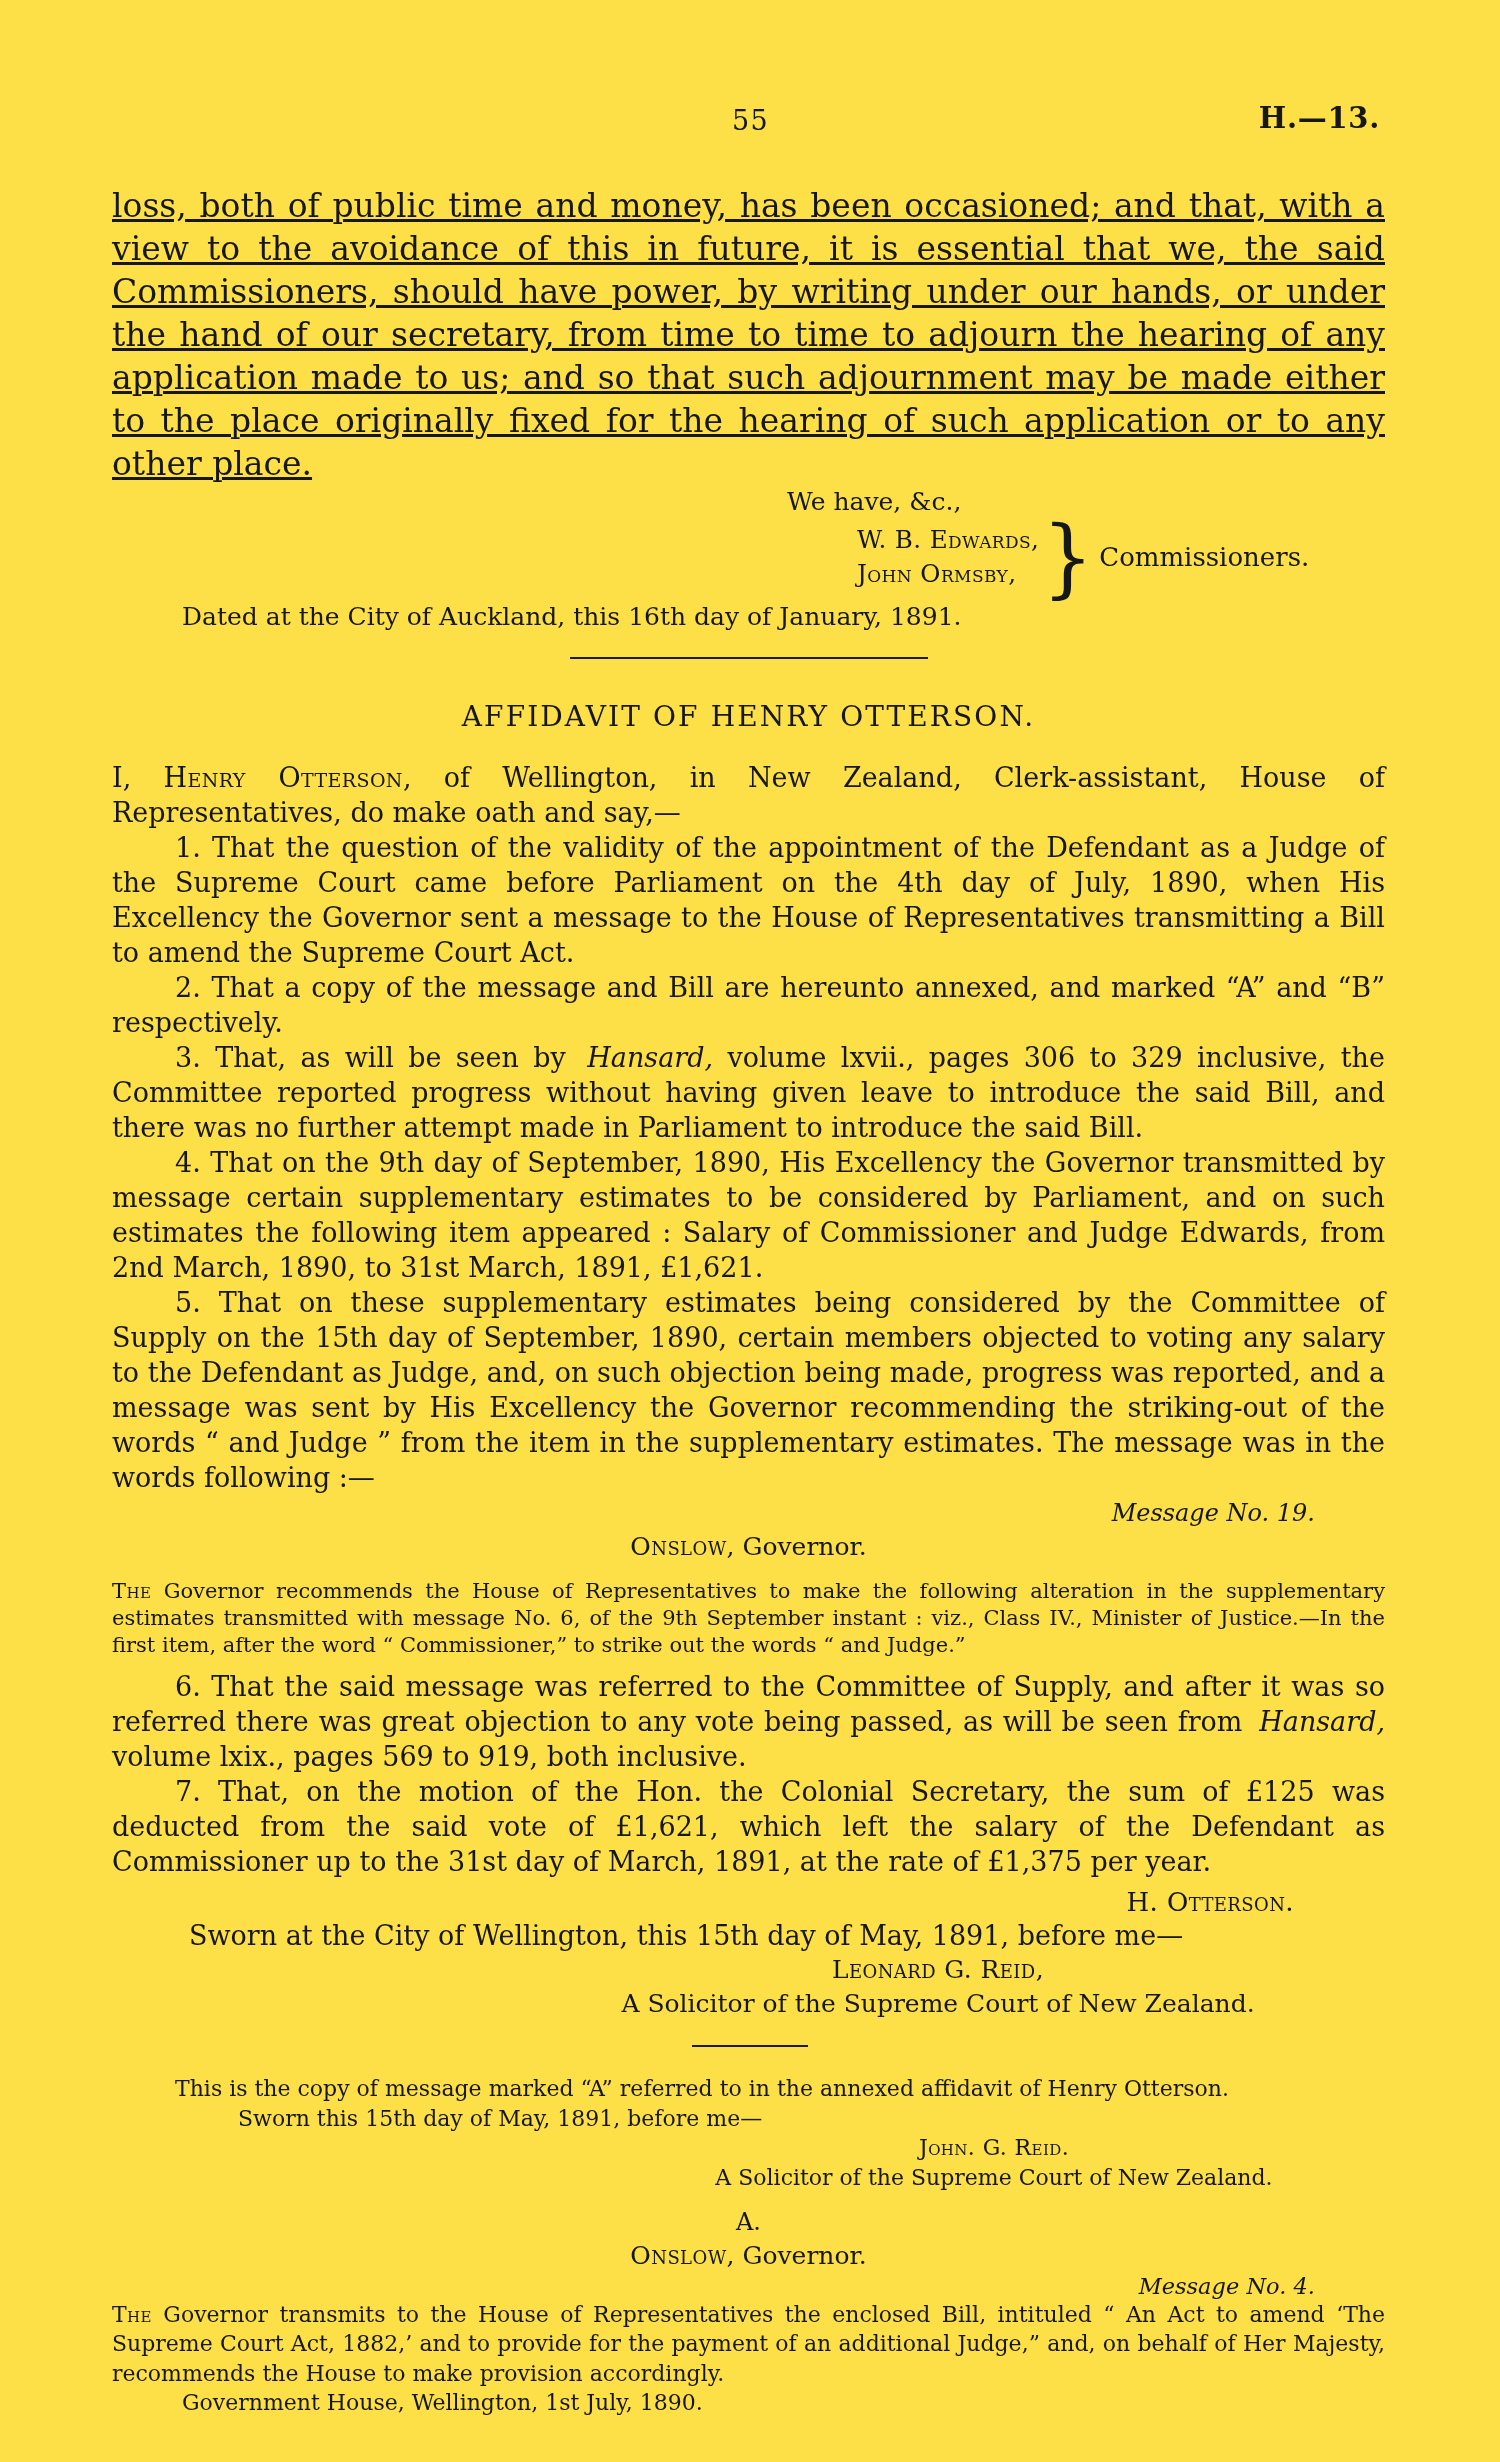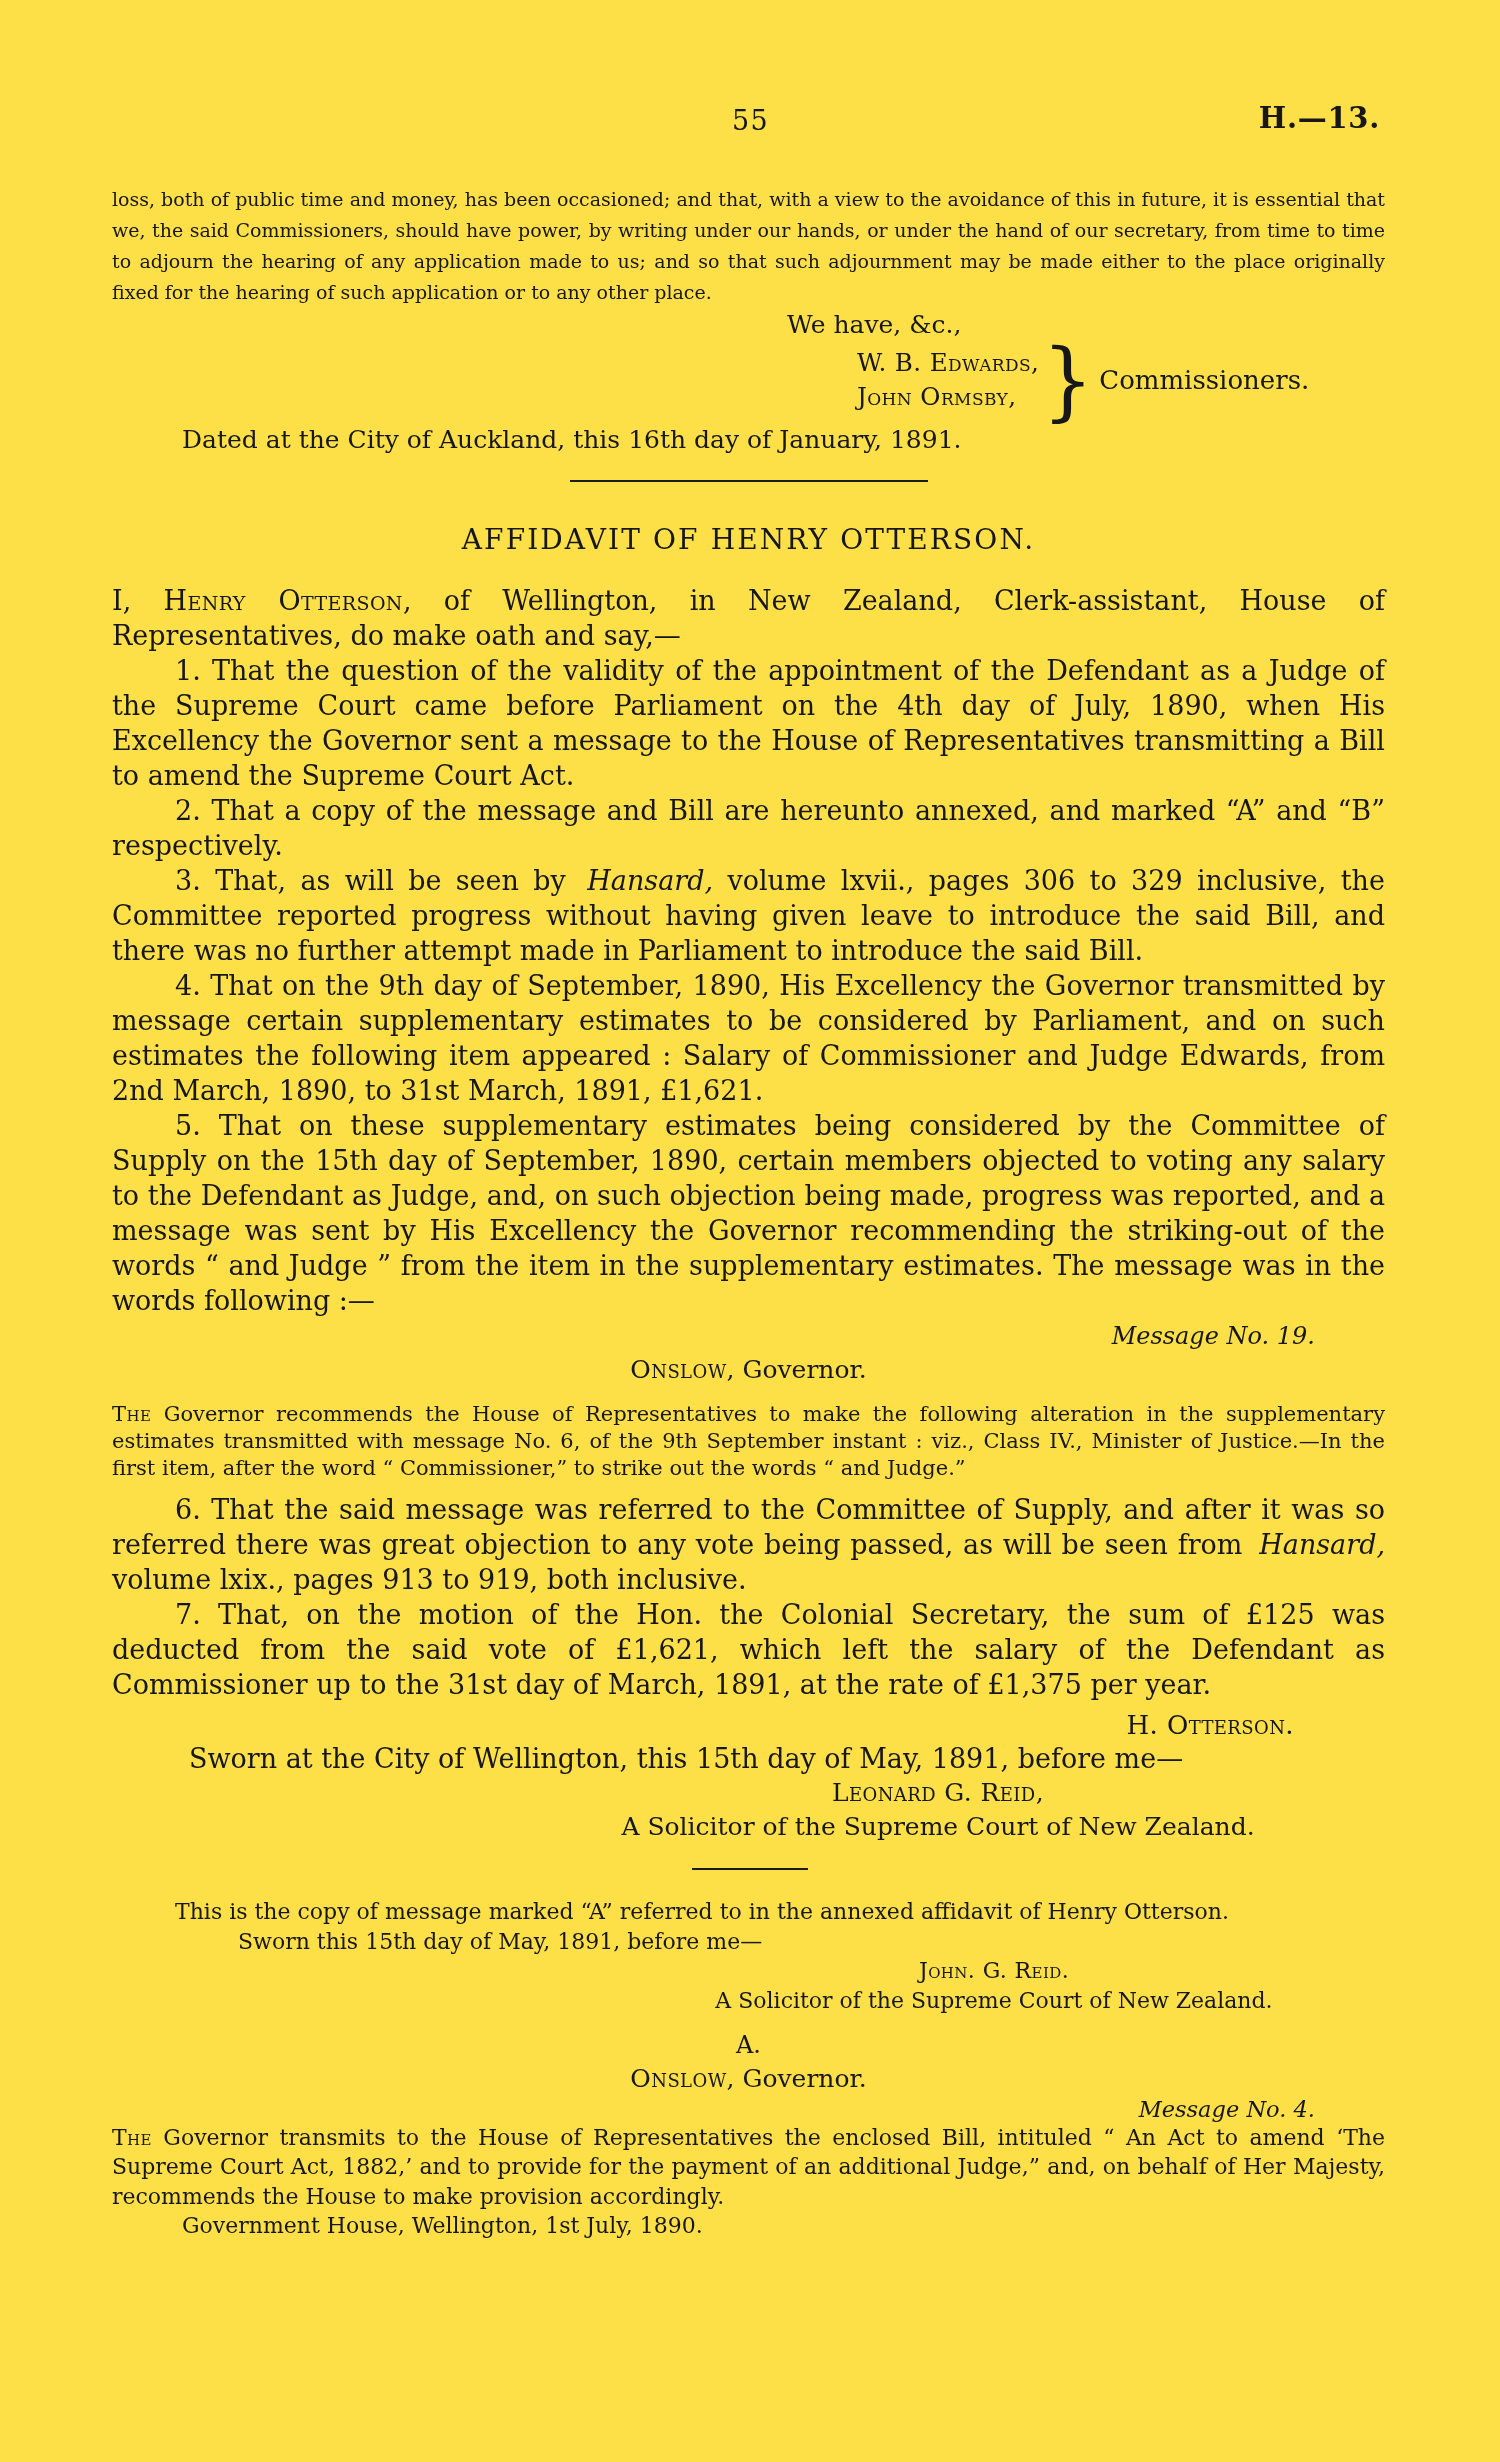--- a/index.html
+++ b/index.html
@@ -15,21 +15,21 @@
   }
   p, h1 { margin: 0; padding: 0; }
 
   
   .page-num { position: absolute; left: 0; right: 0; top: 105px; text-align: center; font-size: 27px; letter-spacing: 1.4px; }
   .doc-ref  { position: absolute; right: 121px; top: 101px; font-size: 29px; font-weight: 700; letter-spacing: 0.7px; }
 
   .content { margin: 0 116px 0 112px; padding-top: 184px; }
 
   
-  .intro-para { font-size: 19px; line-height: 31px; text-align: justify; }
+  .intro-para { font-size: 33px; line-height: 43px; text-align: justify; text-decoration: underline; }
   .we-have { margin-left: 675px; margin-top: 1.4px; font-size: 25px; line-height: 31px; }
   .sig-block { display: flex; align-items: center; margin-left: 745px; margin-top: 1.4px; height: 76px; }
   .sig-names { font-size: 24.6px; line-height: 34px; white-space: nowrap; }
   .brace { font-size: 81px; line-height: 70px; margin: 0 5.6px 0 2.8px; display: inline-block; transform: scaleY(1.06); font-weight: 300; }
   .sig-role { font-size: 26px; }
   .dated { font-size: 25px; line-height: 34px; text-indent: 70px; margin-top: 5.6px; }
 
   .rule { border: none; border-top: 2.8px solid #1c1c1c; height: 0; }
   .rule-long  { width: 358px; margin: 22.5px auto 0; }
   .rule-short { width: 116px; margin: 24px 0 0 580px; }
@@ -99,21 +99,21 @@
     <p class="body para indent"><span>1. That the question of the validity of the appointment of the Defendant as a Judge of the Supreme Court came before Parliament on the 4th day of July, 1890, when His Excellency the Governor sent a message to the House of Representatives transmitting a Bill to amend the Supreme Court Act.</span></p>
     <p class="body para indent"><span>2. That a copy of the message and Bill are hereunto annexed, and marked “A” and “B” respectively.</span></p>
     <p class="body para indent"><span>3. That, as will be seen by </span><span class="it">Hansard,</span><span> volume lxvii., pages 306 to 329 inclusive, the Committee reported progress without having given leave to introduce the said Bill, and there was no further attempt made in Parliament to introduce the said Bill.</span></p>
     <p class="body para indent"><span>4. That on the 9th day of September, 1890, His Excellency the Governor transmitted by message certain supplementary estimates to be considered by Parliament, and on such estimates the following item appeared : Salary of Commissioner and Judge Edwards, from 2nd March, 1890, to 31st March, 1891, £1,621.</span></p>
     <p class="body para indent"><span>5. That on these supplementary estimates being considered by the Committee of Supply on the 15th day of September, 1890, certain members objected to voting any salary to the Defendant as Judge, and, on such objection being made, progress was reported, and a message was sent by His Excellency the Governor recommending the striking-out of the words “ and Judge ” from the item in the supplementary estimates.  The message was in the words following :—</span></p>
 
     <p class="msg-label">Message No. 19.</p>
     <p class="salutation"><span class="sc">Onslow</span><span>, Governor.</span></p>
     <p class="small para"><span class="sc">The</span><span> Governor recommends the House of Representatives to make the following alteration in the supplementary estimates transmitted with message No. 6, of the 9th September instant : viz., Class IV., Minister of Justice.—In the first item, after the word “ Commissioner,” to strike out the words “ and Judge.”</span></p>
 
-    <p class="body para indent gap-top"><span>6. That the said message was referred to the Committee of Supply, and after it was so referred there was great objection to any vote being passed, as will be seen from </span><span class="it">Hansard,</span><span> volume lxix., pages 913 to 919, both inclusive.</span></p>
+    <p class="body para indent gap-top"><span>6. That the said message was referred to the Committee of Supply, and after it was so referred there was great objection to any vote being passed, as will be seen from </span><span class="it">Hansard,</span><span> volume lxix., pages 569 to 919, both inclusive.</span></p>
     <p class="body para indent"><span>7. That, on the motion of the Hon. the Colonial Secretary, the sum of £125 was deducted from the said vote of £1,621, which left the salary of the Defendant as Commissioner up to the 31st day of March, 1891, at the rate of £1,375 per year.</span></p>
 
     <p class="signature sc">H. Otterson.</p>
     <p class="body sworn">Sworn at the City of Wellington, this 15th day of May, 1891, before me—</p>
     <p class="wit1 sc">Leonard G. Reid,</p>
     <p class="wit1">A Solicitor of the Supreme Court of New Zealand.</p>
 
     <hr class="rule rule-short">
 
     <p class="annex copy-line">This is the copy of message marked “A” referred to in the annexed affidavit of Henry Otterson.</p>

